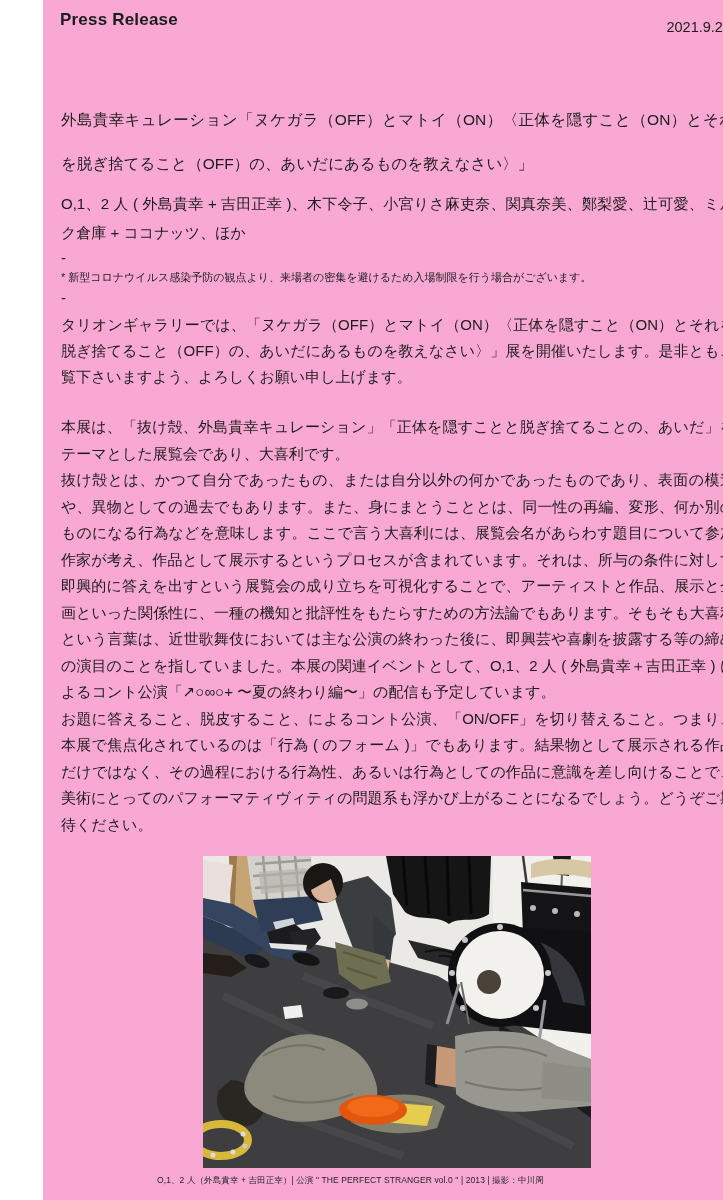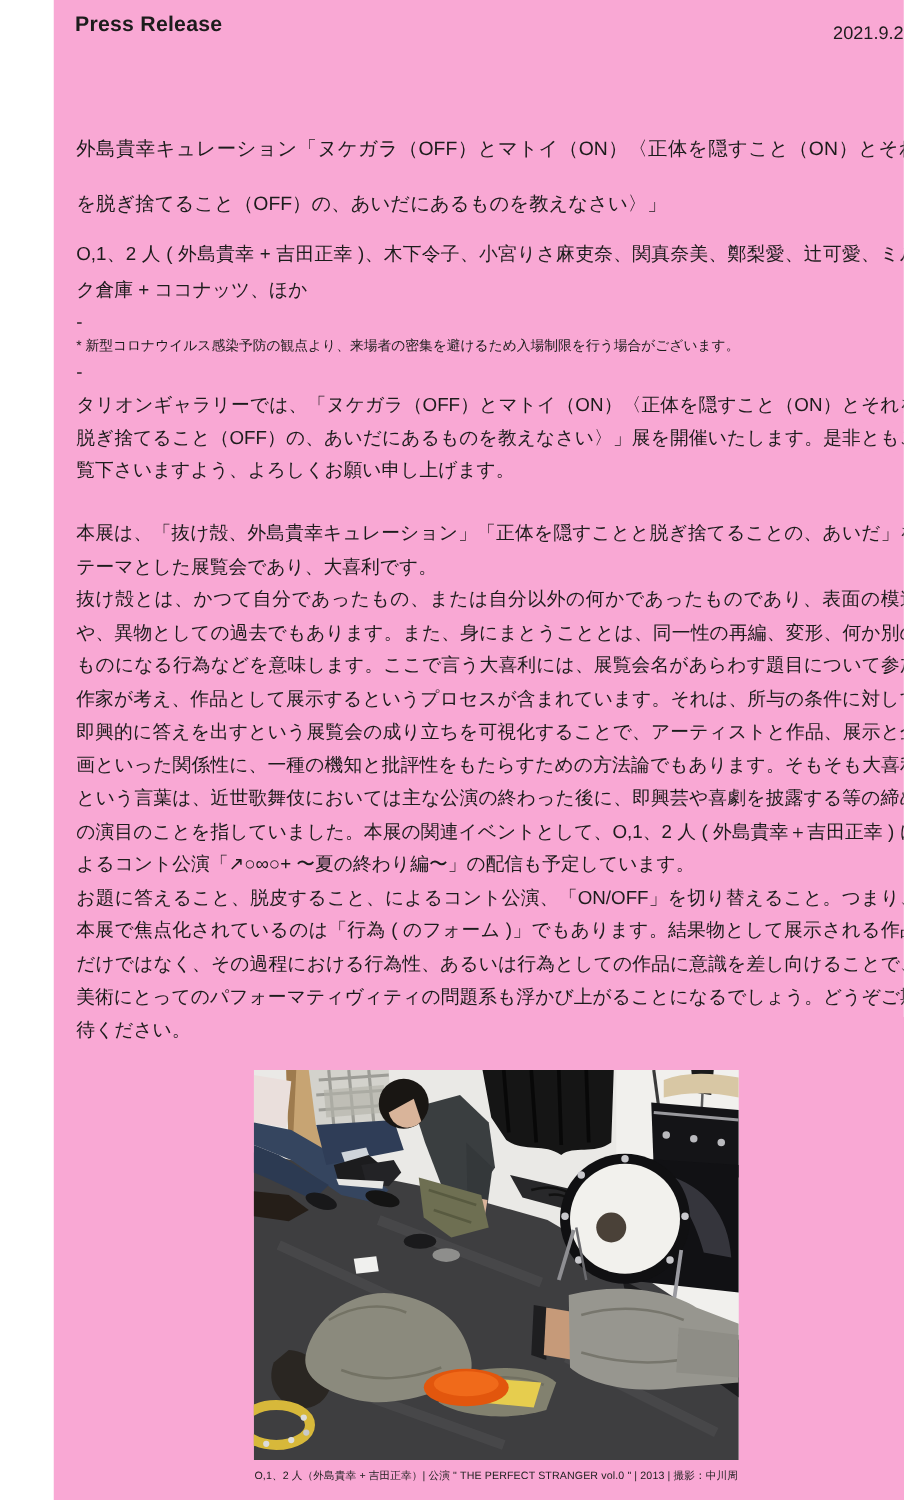--- a/index.html
+++ b/index.html
@@ -14,21 +14,21 @@
   .title{font-size:15.5px;font-weight:400;line-height:44px;margin:0 0 3px 0;text-align:justify;}
   .artists{font-size:15px;line-height:29px;margin:0;text-align:justify;}
   .sep{font-size:15px;line-height:22px;margin:0;}
   .schedule{font-size:15px;line-height:22px;margin:0;}
   .note{font-size:11px;line-height:15px;margin:1px 0 2px 0;}
   .intro{font-size:15px;line-height:26px;margin:3px 0 24px 0;text-align:justify;}
   .bodyp{font-size:15px;line-height:26.5px;margin:0;text-align:justify;}
 
   figure{position:absolute;left:160px;top:856px;width:388px;margin:0;}
   figure svg{display:block;}
-  figcaption{width:480px;margin:7px 0 0 -46px;text-align:center;font-size:8.5px;
+  figcaption{width:480px;margin:7px 0 0 -46px;text-align:left;font-size:8.5px;
              color:#222;letter-spacing:.1px;white-space:nowrap;}
 </style>
 </head>
 <body>
 
 <div class="page">
 
   <div class="header-label">Press Release</div>
   <div class="release-date">2021.9.22</div>
 

